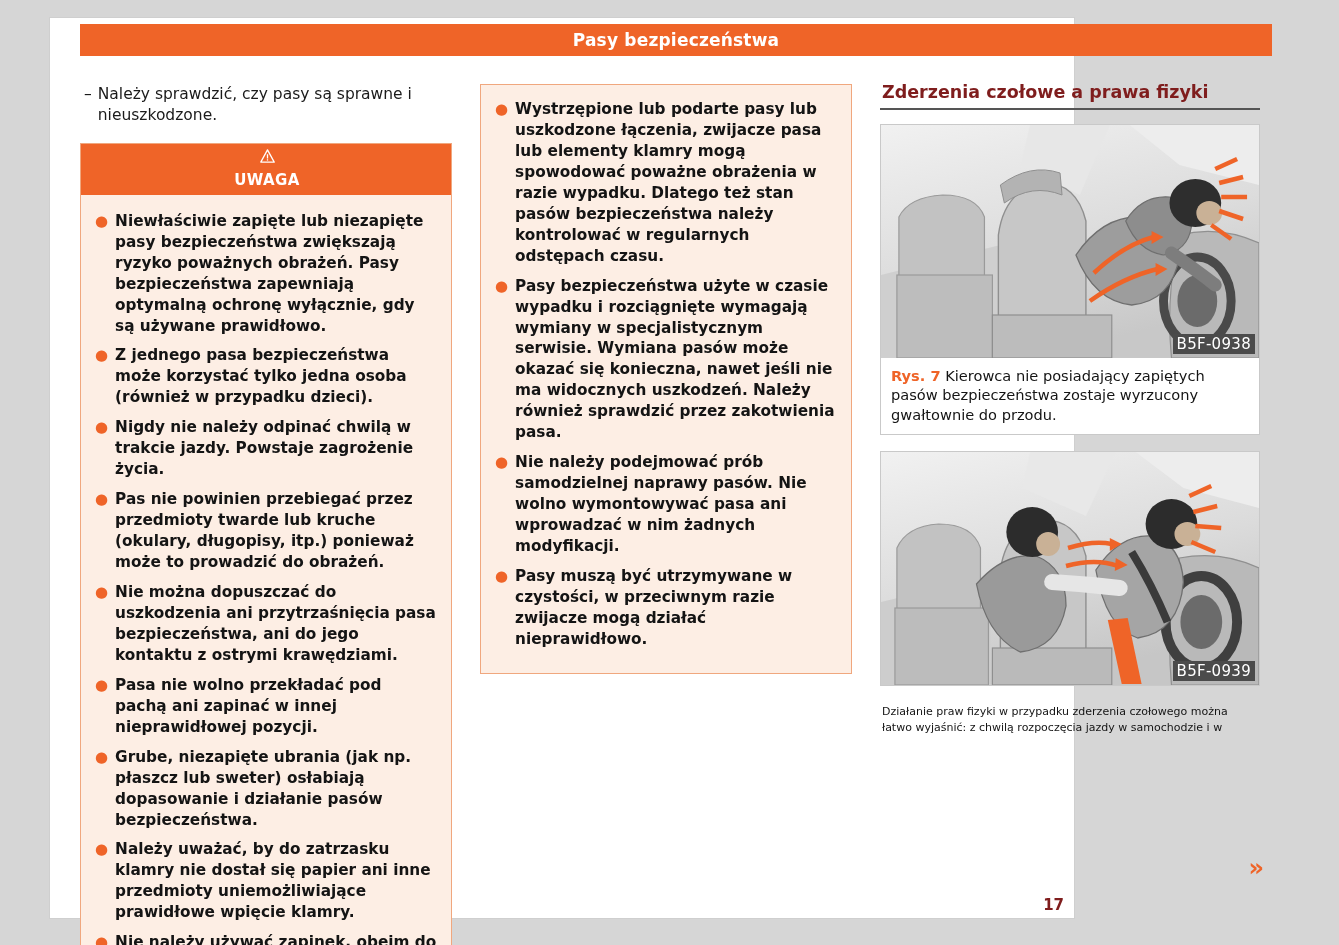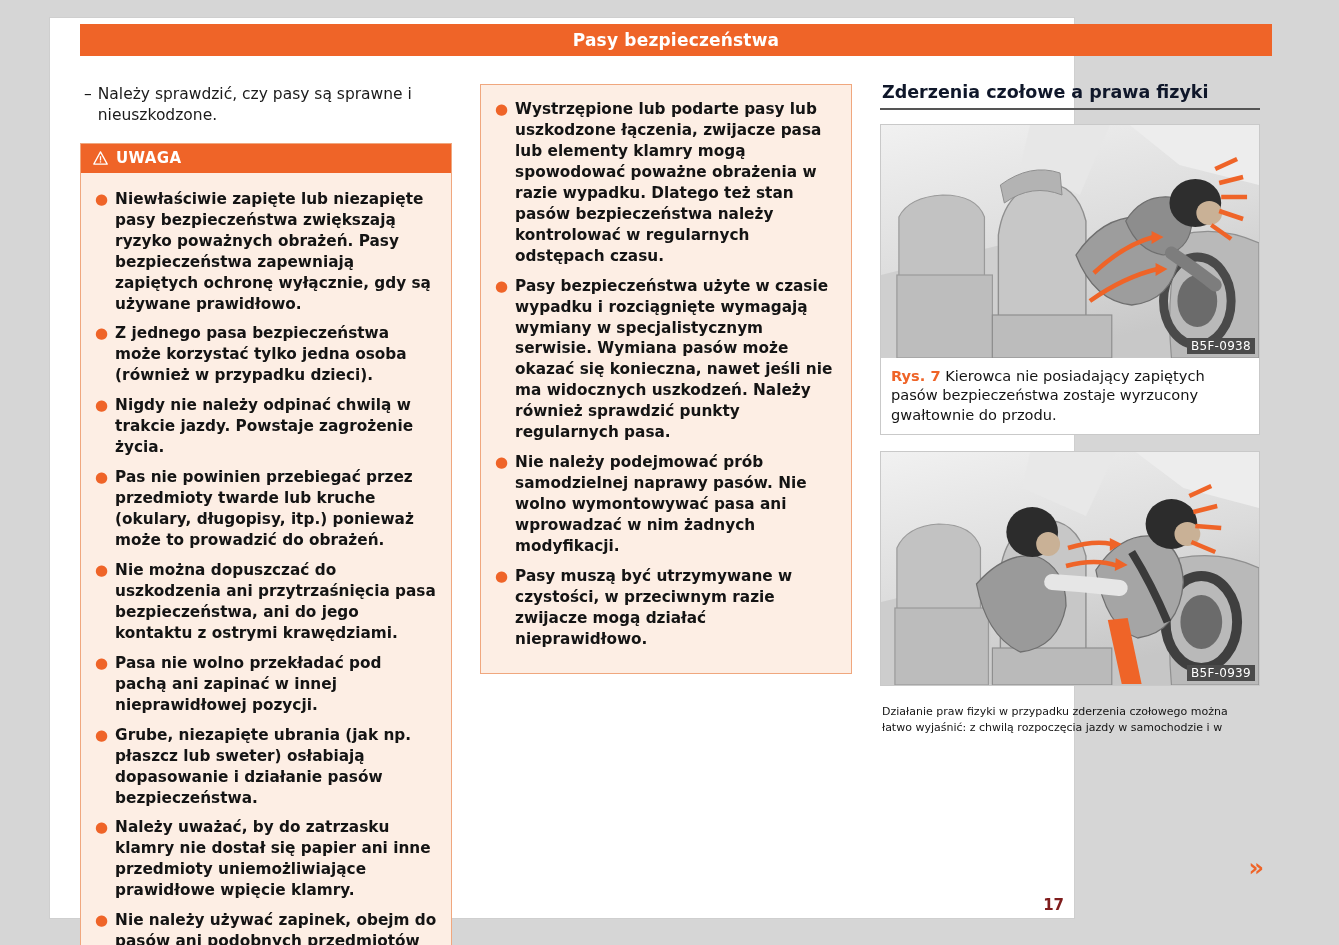--- a/index.html
+++ b/index.html
@@ -73,20 +73,21 @@
   .warnbox-head {
     background: #ef6428;
     color: #ffffff;
     font-weight: bold;
     font-size: 15px;
     letter-spacing: .4px;
     padding: 5px 10px 6px 12px;
     display: flex;
     align-items: center;
     gap: 8px;
+    flex-direction: column;
   }
   .warn-tri {
     display: inline-block;
     width: 15px; height: 14px;
     position: relative;
     top: 0px;
   }
   .warnbox-body {
     padding: 8px 14px 14px 14px;
   }
@@ -112,21 +113,21 @@
     margin-top: 10px;
     border: 1px solid #f0a77e;
     background: #fdeee4;
     padding: 6px 14px 14px 14px;
   }
 
   
   .right-title {
     font-size: 17.5px;
     font-weight: bold;
-    color: #0f172a;
+    color: #7f1d1d;
     padding: 8px 2px 6px 2px;
     border-bottom: 2px solid #555;
     margin-bottom: 14px;
   }
   .figure {
     border: 1px solid #c9c9c9;
     margin-bottom: 16px;
     background: #fff;
   }
   .fig-img {
@@ -135,21 +136,21 @@
     height: 233px;
     overflow: hidden;
     background: linear-gradient(170deg,#e9e9e9 0%, #d9d9d9 45%, #cfcfcf 100%);
   }
   .fig-code {
     position: absolute;
     right: 4px;
     bottom: 4px;
     background: #4b4b4b;
     color: #fff;
-    font-size: 12px;
+    font-size: 15px;
     padding: 1px 4px;
     letter-spacing: .3px;
     font-family: "DejaVu Sans", sans-serif;
     margin-top: 48px;
   }
   .fig-cap {
     font-size: 14.6px;
     line-height: 1.33;
     padding: 8px 10px 10px 10px;
     color: #141414;
@@ -207,21 +208,21 @@
               <path d="M8 1 L15.2 14 L0.8 14 Z" fill="none" stroke="#ffffff" stroke-width="1.4" stroke-linejoin="round"></path>
               <rect x="7.3" y="5.6" width="1.4" height="4.6" fill="#ffffff"></rect>
               <rect x="7.3" y="11" width="1.4" height="1.4" fill="#ffffff"></rect>
             </svg>
           </span>
           <span>UWAGA</span>
         </div>
         <div class="warnbox-body">
           <div class="bullet-item">
             <span class="dot">●</span>
-            <span class="txt">Niewłaściwie zapięte lub niezapięte pasy bezpieczeństwa zwiększają ryzyko poważnych obrażeń. Pasy bezpieczeństwa zapewniają zapiętych ochronę wyłącznie, gdy są używane prawidłowo.</span>
+            <span class="txt">Niewłaściwie zapięte lub niezapięte pasy bezpieczeństwa zwiększają ryzyko poważnych obrażeń. Pasy bezpieczeństwa zapewniają optymalną ochronę wyłącznie, gdy są używane prawidłowo.</span>
           </div>
           <div class="bullet-item">
             <span class="dot">●</span>
             <span class="txt">Z jednego pasa bezpieczeństwa może korzystać tylko jedna osoba (również w przypadku dzieci).</span>
           </div>
           <div class="bullet-item">
             <span class="dot">●</span>
             <span class="txt">Nigdy nie należy odpinać chwilą w trakcie jazdy. Powstaje zagrożenie życia.</span>
           </div>
           <div class="bullet-item">
@@ -253,21 +254,21 @@
     </div>
 
     <div class="col">
       <div class="peachbox">
         <div class="bullet-item">
           <span class="dot">●</span>
           <span class="txt">Wystrzępione lub podarte pasy lub uszkodzone łączenia, zwijacze pasa lub elementy klamry mogą spowodować poważne obrażenia w razie wypadku. Dlatego też stan pasów bezpieczeństwa należy kontrolować w regularnych odstępach czasu.</span>
         </div>
         <div class="bullet-item">
           <span class="dot">●</span>
-          <span class="txt">Pasy bezpieczeństwa użyte w czasie wypadku i rozciągnięte wymagają wymiany w specjalistycznym serwisie. Wymiana pasów może okazać się konieczna, nawet jeśli nie ma widocznych uszkodzeń. Należy również sprawdzić punkty regularnych pasa.</span>
+          <span class="txt">Pasy bezpieczeństwa użyte w czasie wypadku i rozciągnięte wymagają wymiany w specjalistycznym serwisie. Wymiana pasów może okazać się konieczna, nawet jeśli nie ma widocznych uszkodzeń. Należy również sprawdzić przez zakotwienia pasa.</span>
         </div>
         <div class="bullet-item">
           <span class="dot">●</span>
           <span class="txt">Nie należy podejmować prób samodzielnej naprawy pasów. Nie wolno wymontowywać pasa ani wprowadzać w nim żadnych modyfikacji.</span>
         </div>
         <div class="bullet-item">
           <span class="dot">●</span>
           <span class="txt">Pasy muszą być utrzymywane w czystości, w przeciwnym razie zwijacze mogą działać nieprawidłowo.</span>
         </div>
       </div>

